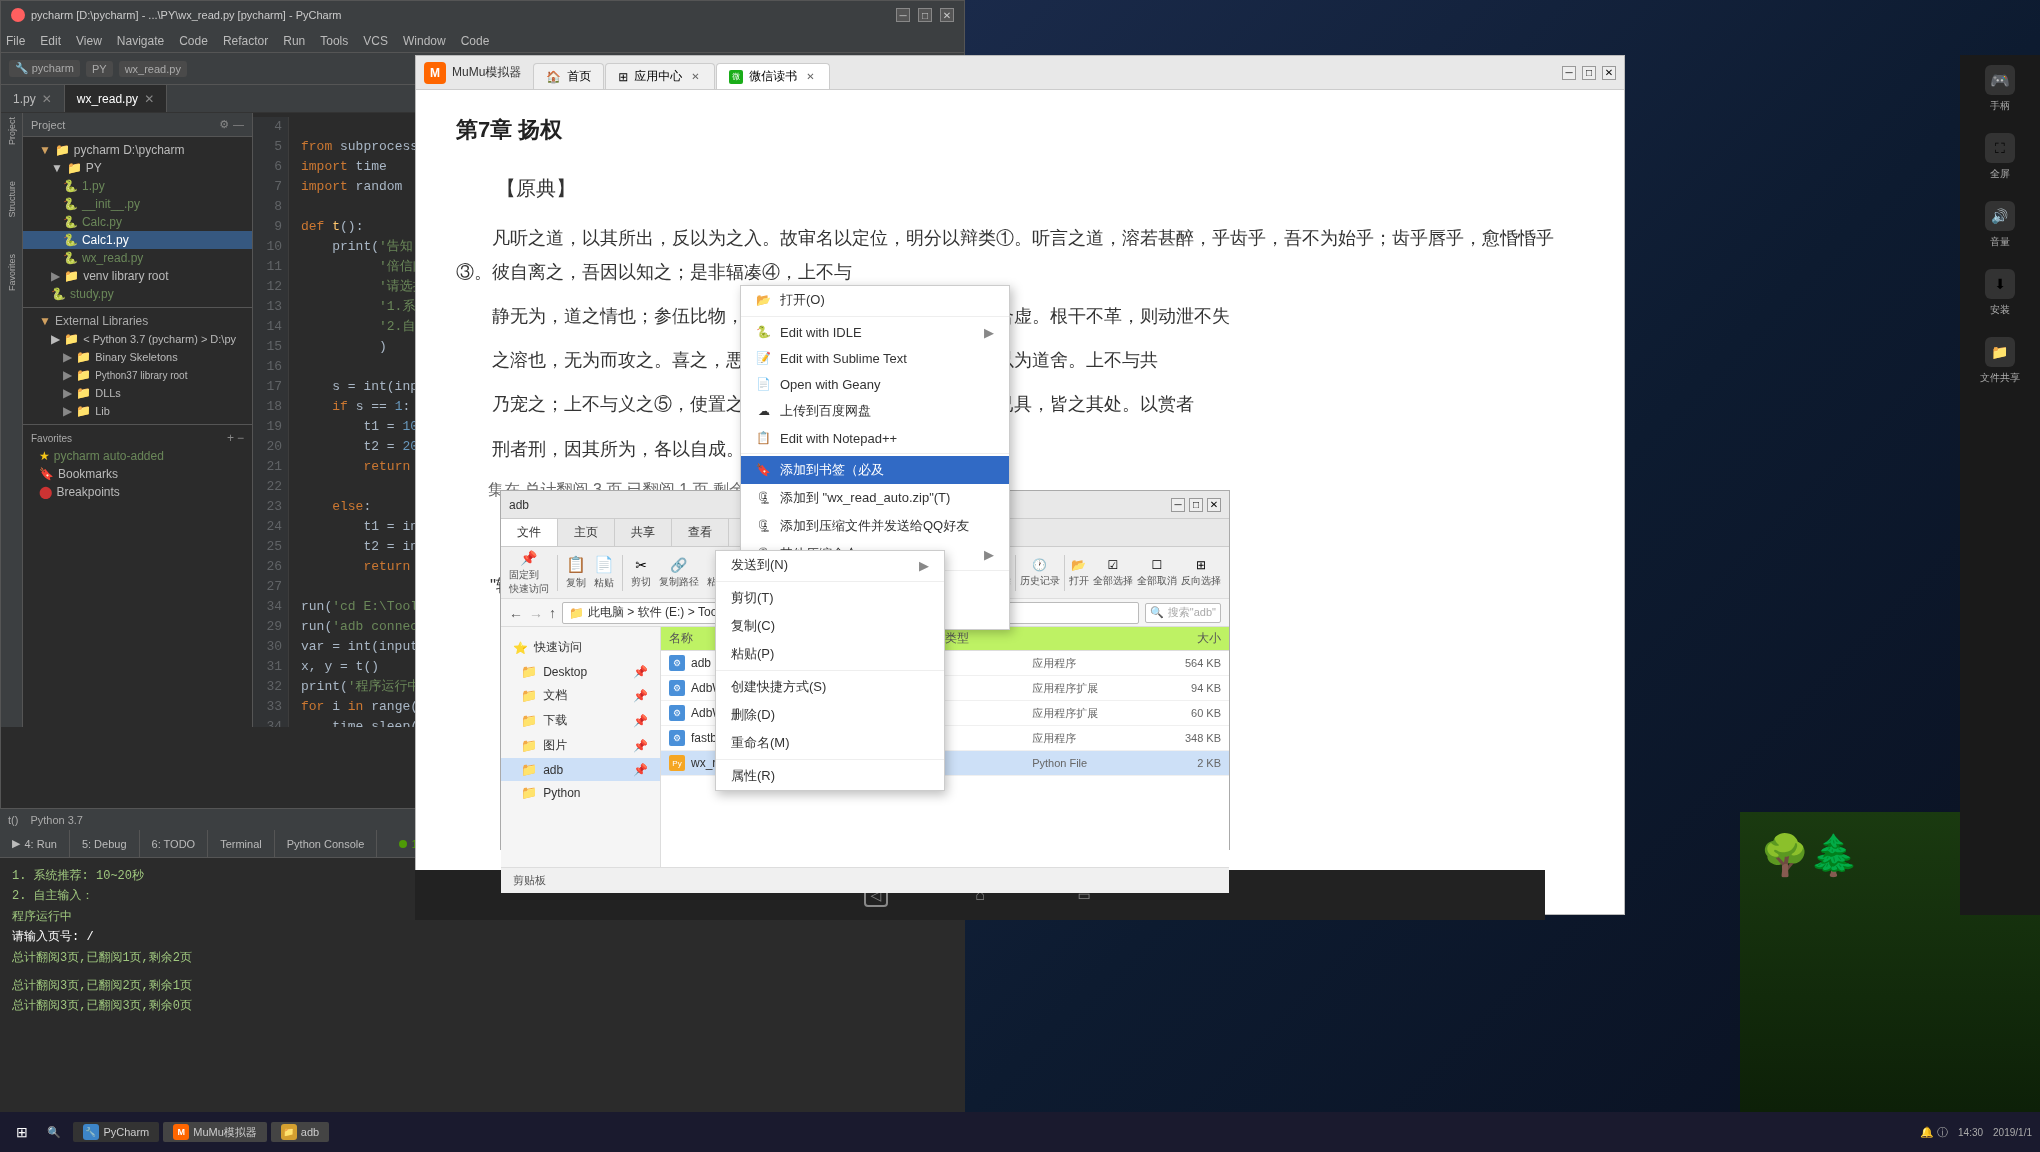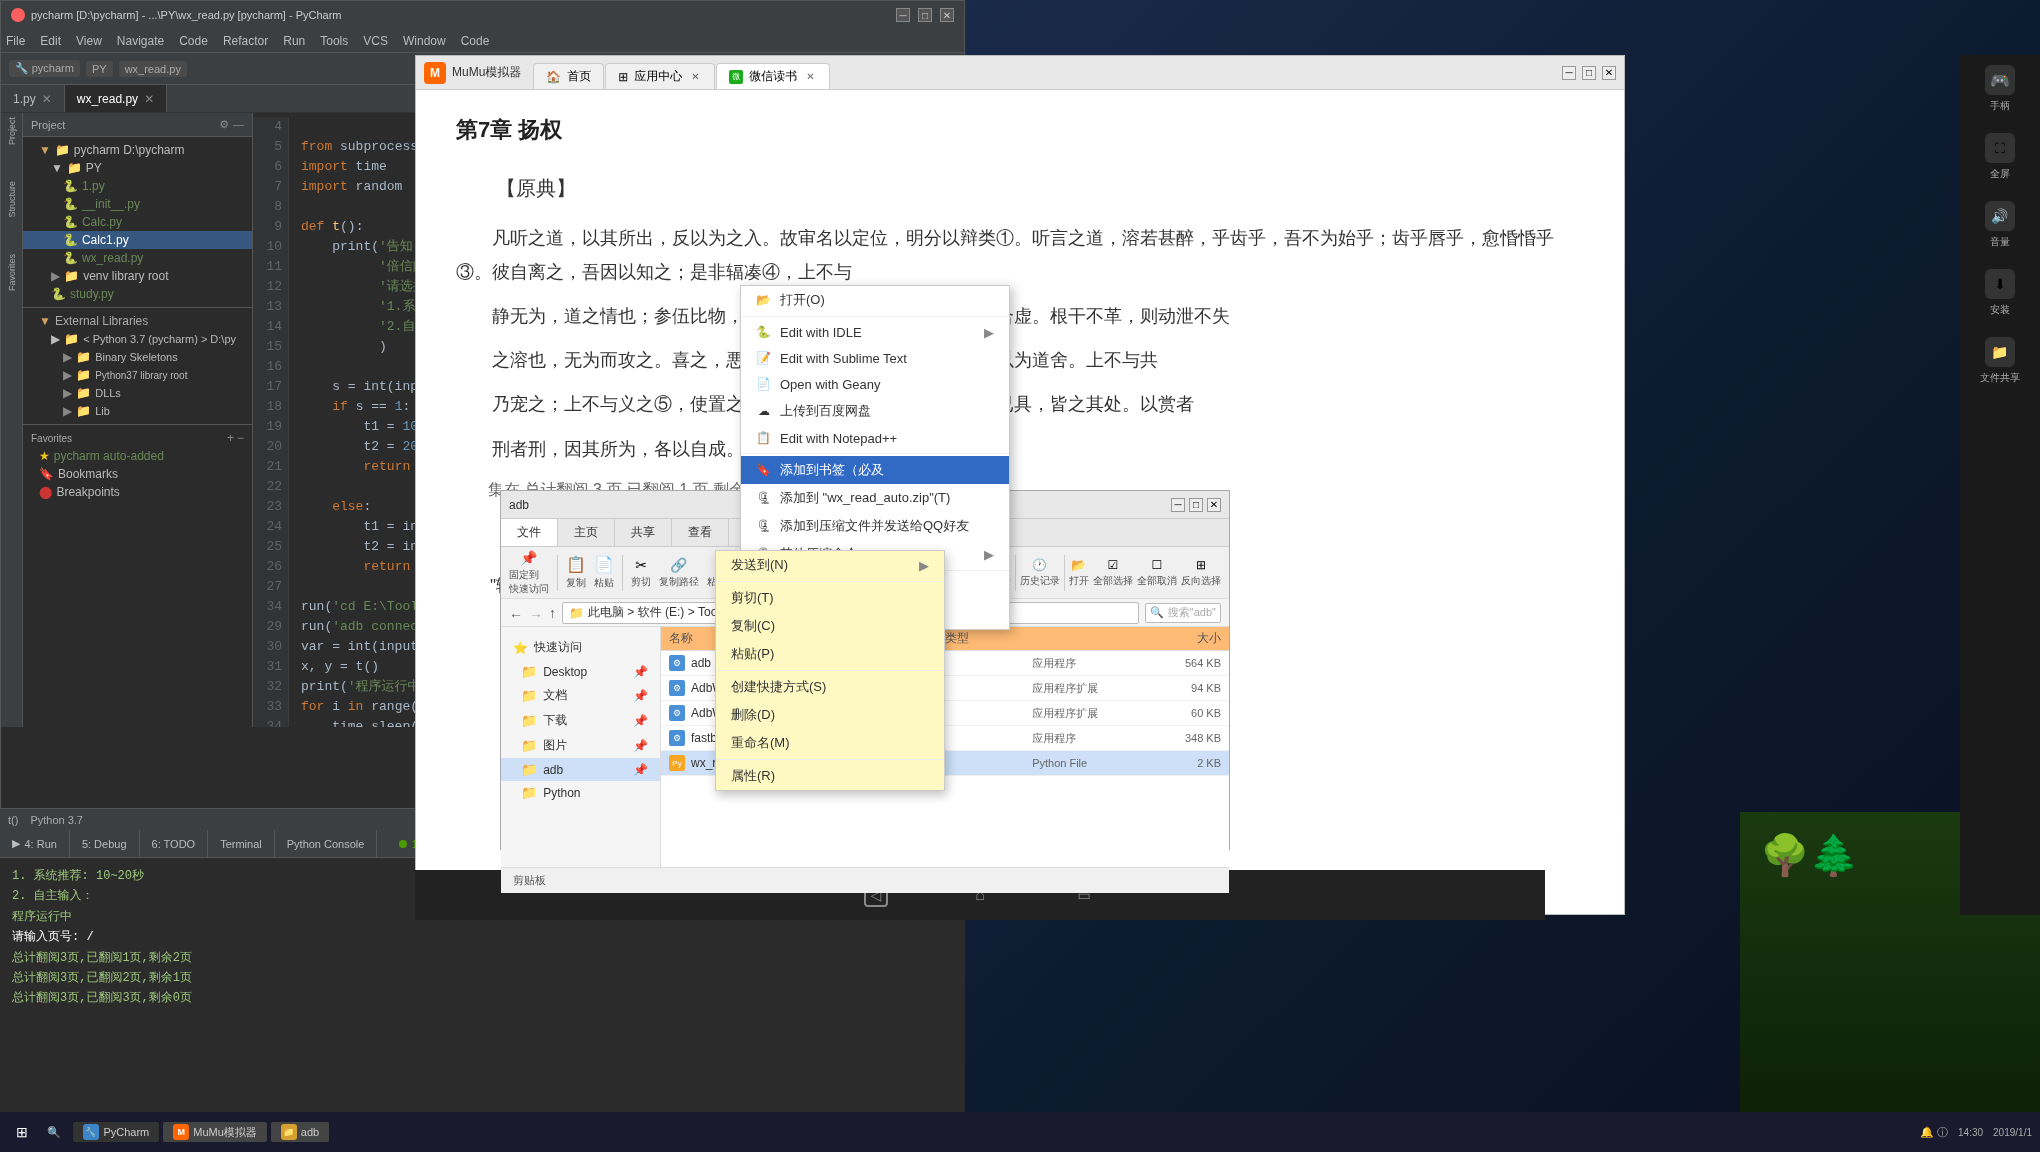--- a/index.html
+++ b/index.html
@@ -319,21 +319,21 @@
       gap: 6px;
     }
     .exp-nav-item.selected { background: #cde0f7; }
     .explorer-files {
       flex: 1;
       background: #fff;
       overflow: hidden;
     }
     .files-header {
       display: flex;
-      background: #fdba74;
+      background: #bef264;
       border-bottom: 1px solid #ddd;
       padding: 3px 8px;
       font-size: 12px;
       color: #555;
     }
     .files-header > div { flex: 1; }
     .file-row {
       display: flex;
       padding: 4px 8px;
       font-size: 12px;
@@ -433,21 +433,21 @@
       color: #fff;
     }
     .ctx-item.highlighted .ctx-item-icon { color: #fff; }
 
     
     .file-ctx-menu {
       position: absolute;
       top: 550px;
       left: 715px;
       width: 230px;
-      background: #fef9c3;
+      background: #ffffff;
       border: 1px solid #ccc;
       box-shadow: 2px 4px 10px rgba(0,0,0,0.25);
       z-index: 300;
       font-size: 13px;
     }
 
     
     .nav-folder {
       color: #d4a030;
       font-size: 13px;
@@ -787,21 +787,21 @@
   </div>
 
   <div class="run-bar-content">
     <div style="color:#9fc77e;">1. 系统推荐: 10~20秒</div>
     <div style="color:#9fc77e;">2. 自主输入：</div>
     <div style="color:#9fc77e;">程序运行中</div>
     <div style="color:#fff;">
       请输入页号: <span style="color:#fff;">/</span>
     </div>
     <div style="color:#9fc77e;">总计翻阅3页,已翻阅1页,剩余2页</div>
-    <div style="color:#9fc77e;">总计翻阅3页,已翻阅2页,剩余1页</div>
+    <div style="color:#9fc77e;margin-top:8px;">总计翻阅3页,已翻阅2页,剩余1页</div>
     <div style="color:#9fc77e;">总计翻阅3页,已翻阅3页,剩余0页</div>
   </div>
 </div>
 
 <div style="position:absolute;bottom:322px;left:0;width:965px;height:22px;background:#3c3f41;display:flex;align-items:center;padding:0 8px;gap:12px;font-size:11px;color:#aaa;border-top:1px solid #555;z-index:10;">
   <span>t()</span>
   <span>Python 3.7</span>
   <span style="margin-left:auto;">UTF-8</span>
   <span>CRLF</span>
   <span>4 spaces</span>

